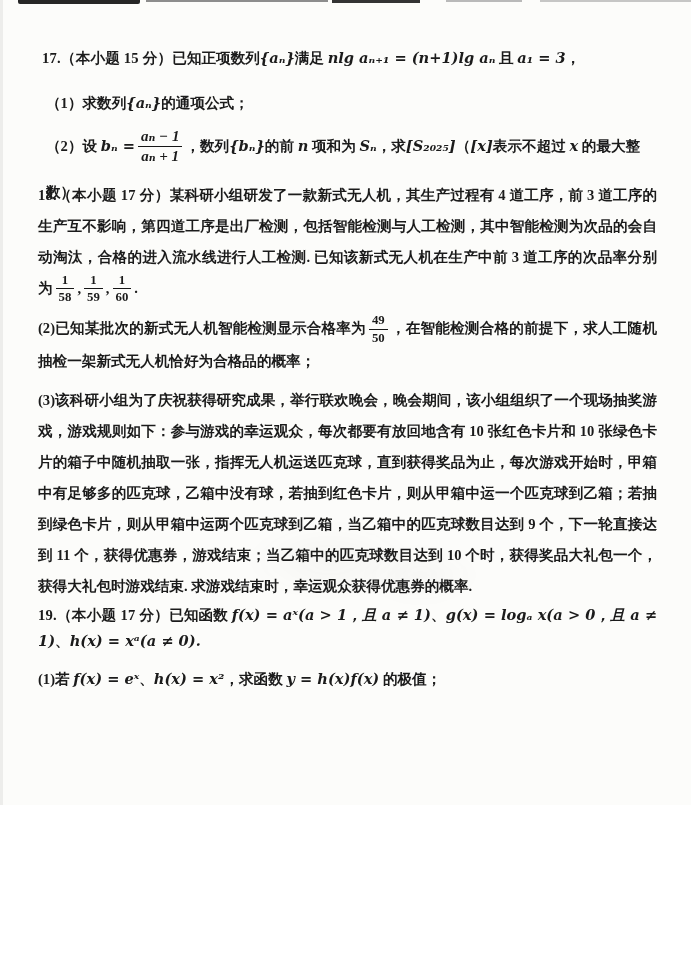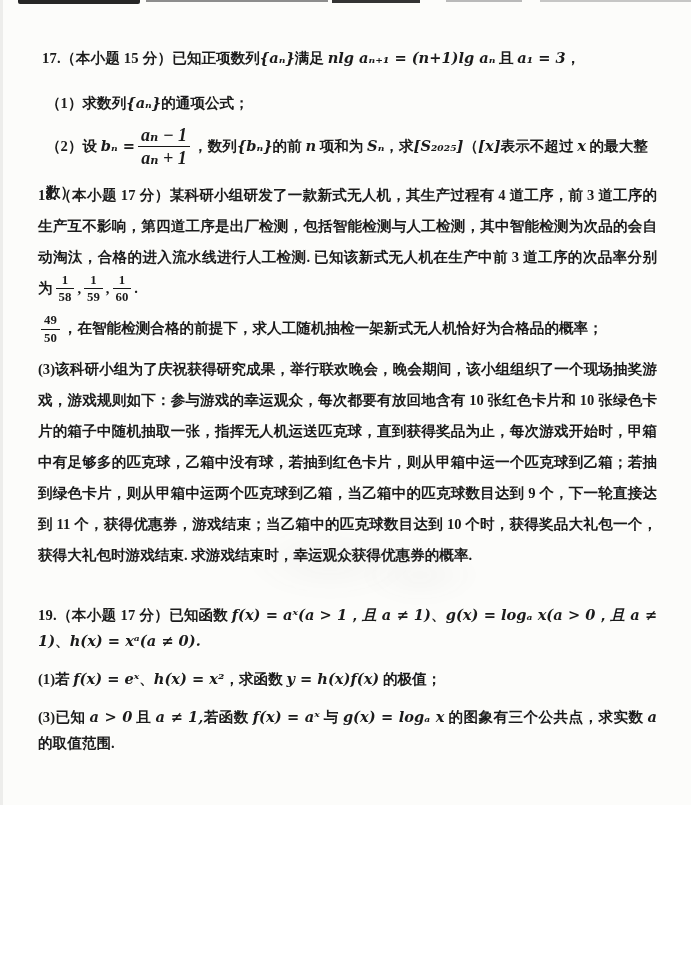--- a/index.html
+++ b/index.html
@@ -41,21 +41,21 @@
   .para{line-height:31px;text-align:justify;margin-bottom:8px;}
   .para:last-child{margin-bottom:4px;}
   .p19{line-height:26px;margin-bottom:12px;text-align:justify;}
   .hd{font-weight:700;letter-spacing:.2px;}
   .mt{font-style:italic;font-family:"DejaVu Serif","Liberation Serif",serif;}
   
   .fr{display:inline-block;vertical-align:middle;text-align:center;line-height:1.12;
       font-size:12.8px;margin:0 3px;position:relative;top:-1px;}
   .fr .nu{display:block;padding:0 3px 1px;}
   .fr .de{display:block;border-top:1.3px solid #161616;padding:1px 3px 0;}
-  .fr.big{font-size:18px;}
+  .fr.big{font-size:15px;}
   .fr.it{font-style:italic;}
 </style>
 </head>
 <body>
 
 <div class="page">
 
   <div class="art edge-left"></div>
   <div class="art t1"></div>
   <div class="art t2"></div>
@@ -69,23 +69,22 @@
   <div class="art b2"></div>
 
   <section class="q" id="q17">
     <p class="ln l17-1"><span class="hd">17.（本小题 15 分）</span><span>已知正项数列</span><span class="mt">{aₙ}</span><span>满足 </span><span class="mt">nlg aₙ₊₁ = (n+1)lg aₙ</span><span> 且 </span><span class="mt">a₁ = 3</span><span>，</span></p>
     <p class="ln l17-2"><span>（1）求数列</span><span class="mt">{aₙ}</span><span>的通项公式；</span></p>
     <p class="ln l17-3"><span>（2）设 </span><span class="mt">bₙ =</span><span class="fr big it"><span class="nu">aₙ − 1</span><span class="de">aₙ + 1</span></span><span>，数列</span><span class="mt">{bₙ}</span><span>的前 </span><span class="mt">n</span><span> 项和为 </span><span class="mt">Sₙ</span><span>，求</span><span class="mt">[S₂₀₂₅]</span><span>（</span><span class="mt">[x]</span><span>表示不超过 </span><span class="mt">x</span><span> 的最大整数）.</span></p>
   </section>
 
   <section class="q" id="q18">
     <p class="para"><span class="hd">18.（本小题 17 分）</span><span>某科研小组研发了一款新式无人机，其生产过程有 4 道工序，前 3 道工序的生产互不影响，第四道工序是出厂检测，包括智能检测与人工检测，其中智能检测为次品的会自动淘汰，合格的进入流水线进行人工检测. 已知该新式无人机在生产中前 3 道工序的次品率分别为</span><span class="fr"><span class="nu">1</span><span class="de">58</span></span><span>,</span><span class="fr"><span class="nu">1</span><span class="de">59</span></span><span>,</span><span class="fr"><span class="nu">1</span><span class="de">60</span></span><span>.</span></p>
-    <p class="para"><span class="fr"><span class="nu">49</span><span class="de">50</span></span><span>，在智能检测合格的前提下，求人工随机抽检一架新式无人机恰好为合格品的概率；</span></p>
+    <p class="para"><span>(2)已知某批次的新式无人机智能检测显示合格率为</span><span class="fr"><span class="nu">49</span><span class="de">50</span></span><span>，在智能检测合格的前提下，求人工随机抽检一架新式无人机恰好为合格品的概率；</span></p>
     <p class="para">(3)该科研小组为了庆祝获得研究成果，举行联欢晚会，晚会期间，该小组组织了一个现场抽奖游戏，游戏规则如下：参与游戏的幸运观众，每次都要有放回地含有 10 张红色卡片和 10 张绿色卡片的箱子中随机抽取一张，指挥无人机运送匹克球，直到获得奖品为止，每次游戏开始时，甲箱中有足够多的匹克球，乙箱中没有球，若抽到红色卡片，则从甲箱中运一个匹克球到乙箱；若抽到绿色卡片，则从甲箱中运两个匹克球到乙箱，当乙箱中的匹克球数目达到 9 个，下一轮直接达到 11 个，获得优惠券，游戏结束；当乙箱中的匹克球数目达到 10 个时，获得奖品大礼包一个，获得大礼包时游戏结束. 求游戏结束时，幸运观众获得优惠券的概率.</p>
   </section>
 
   <section class="q" id="q19">
     <p class="p19"><span class="hd">19.（本小题 17 分）</span><span>已知函数 </span><span class="mt">f(x) = aˣ(a &gt; 1，且 a ≠ 1)</span><span>、</span><span class="mt">g(x) = logₐ x(a &gt; 0，且 a ≠ 1)</span><span>、</span><span class="mt">h(x) = xᵃ(a ≠ 0).</span></p>
     <p class="p19"><span>(1)若 </span><span class="mt">f(x) = eˣ</span><span>、</span><span class="mt">h(x) = x²</span><span>，求函数 </span><span class="mt">y = h(x)f(x)</span><span> 的极值；</span></p>
-    <p class="p19"><span>(3)已知 </span><span class="mt">a &gt; 0</span><span> 且 </span><span class="mt">a ≠ 1,</span><span>若函数 </span><span class="mt">f(x) = aˣ</span><span> 与 </span><span class="mt">g(x) = logₐ x</span><span> 的图象有三个公共点，求实数 </span><span class="mt">a</span><span> 的取值范围.</span></p>
   </section>
 
 </div>
 
 </body></html>

